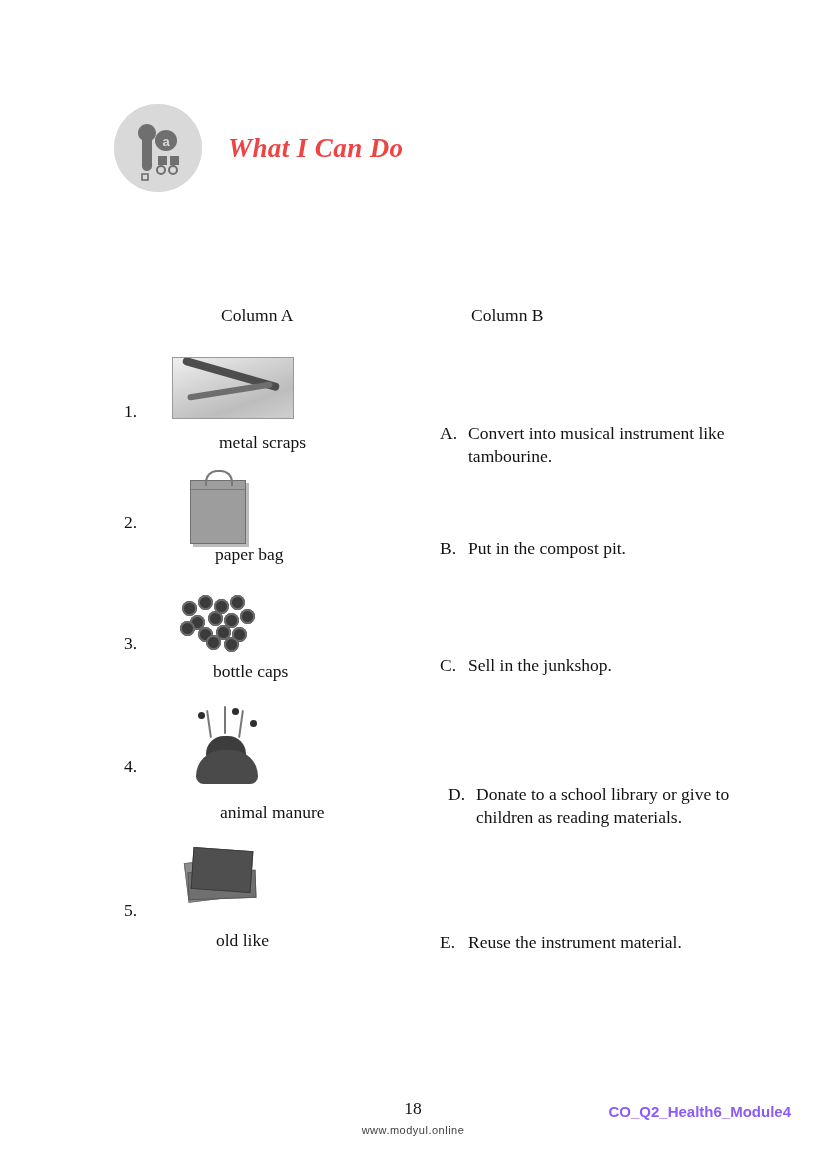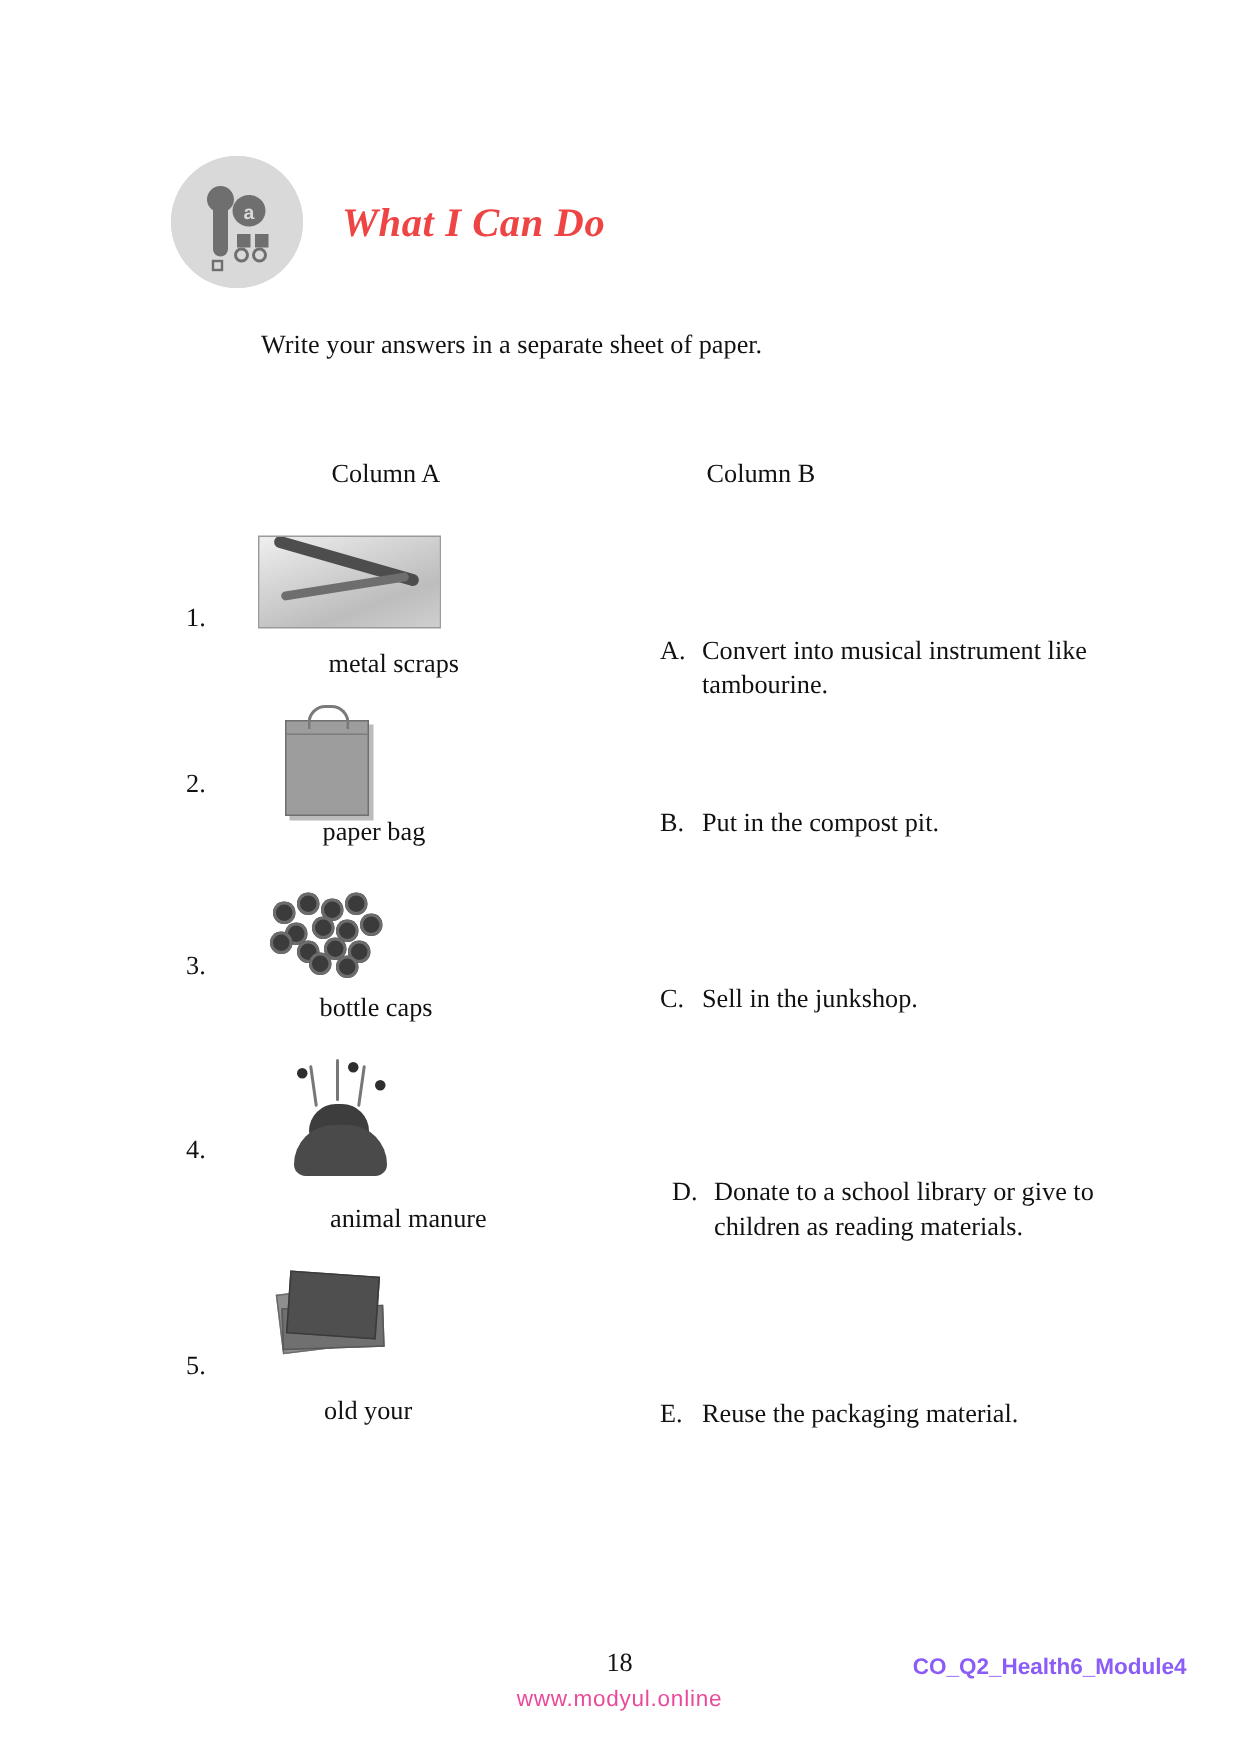--- a/index.html
+++ b/index.html
@@ -132,22 +132,22 @@
     font-weight: bold;
     color: #8b5cf6;
   }
   .watermark {
     position: absolute;
     left: 0;
     right: 0;
     top: 1124px;
     text-align: center;
     font-family: "Liberation Sans", sans-serif;
-    font-size: 15px;
-    color: #ec4899;
+    font-size: 11px;
+    color: #404040;
     letter-spacing: 0.5px;
   }
 
   
   .pic-metal {
     width: 120px; height: 60px;
     background: linear-gradient(160deg,#efefef 0%,#d5d5d5 35%,#bdbdbd 70%,#cfcfcf 100%);
     border: 1px solid #9a9a9a;
     position: relative; overflow: hidden;
   }
@@ -282,21 +282,20 @@
         <rect x="56" y="52" width="9" height="9" fill="#6f6f6f"></rect>
         <circle cx="47" cy="66" r="4" fill="none" stroke="#6f6f6f" stroke-width="2"></circle>
         <circle cx="59" cy="66" r="4" fill="none" stroke="#6f6f6f" stroke-width="2"></circle>
         <rect x="28" y="70" width="6" height="6" fill="none" stroke="#6f6f6f" stroke-width="1.6"></rect>
       </svg>
     </div>
     <div class="header-title">What I Can Do</div>
   </div>
 
   <div class="direction">
-    <span class="ind">Write your answers in a separate sheet of paper.</span>
   </div>
 
   <div class="col-a-head">Column A</div>
   <div class="col-b-head">Column B</div>
 
   <div class="itemA" style="top:352px;height:110px">
     <div class="num" style="left:14px; top:49px;">1.</div>
     <div class="pic" style="left:62px; top:5px;">
       <div class="pic-metal"></div>
     </div>
@@ -353,21 +352,21 @@
 
   <div class="itemA" style="top:840px;height:120px">
     <div class="num" style="left:14px; top:60px;">5.</div>
     <div class="pic" style="left:76px; top:5px;">
       <div class="pic-books">
         <div class="b1"></div>
         <div class="b3"></div>
         <div class="b2"></div>
       </div>
     </div>
-    <div class="cap" style="left:68px; top:90px;">old your</div>
+    <div class="cap" style="left:68px; top:90px;">old like</div>
   </div>
 
   <div class="itemB" style="left:440px; top:422px;">
     <span class="letter">A.</span>
     <span class="txt">Convert into musical instrument like tambourine.</span>
   </div>
 
   <div class="itemB" style="left:440px; top:537px;">
     <span class="letter">B.</span>
     <span class="txt">Put in the compost pit.</span>
@@ -378,20 +377,20 @@
     <span class="txt">Sell in the junkshop.</span>
   </div>
 
   <div class="itemB" style="left:448px; top:783px; width:310px;">
     <span class="letter">D.</span>
     <span class="txt" style="width:282px;">Donate to a school library or give to children as reading materials.</span>
   </div>
 
   <div class="itemB" style="left:440px; top:931px;">
     <span class="letter">E.</span>
-    <span class="txt">Reuse the packaging material.</span>
+    <span class="txt">Reuse the instrument material.</span>
   </div>
 
   <div class="page-number">18</div>
   <div class="module-code">CO_Q2_Health6_Module4</div>
   <div class="watermark">www.modyul.online</div>
 
 </div>
 
 </body></html>

